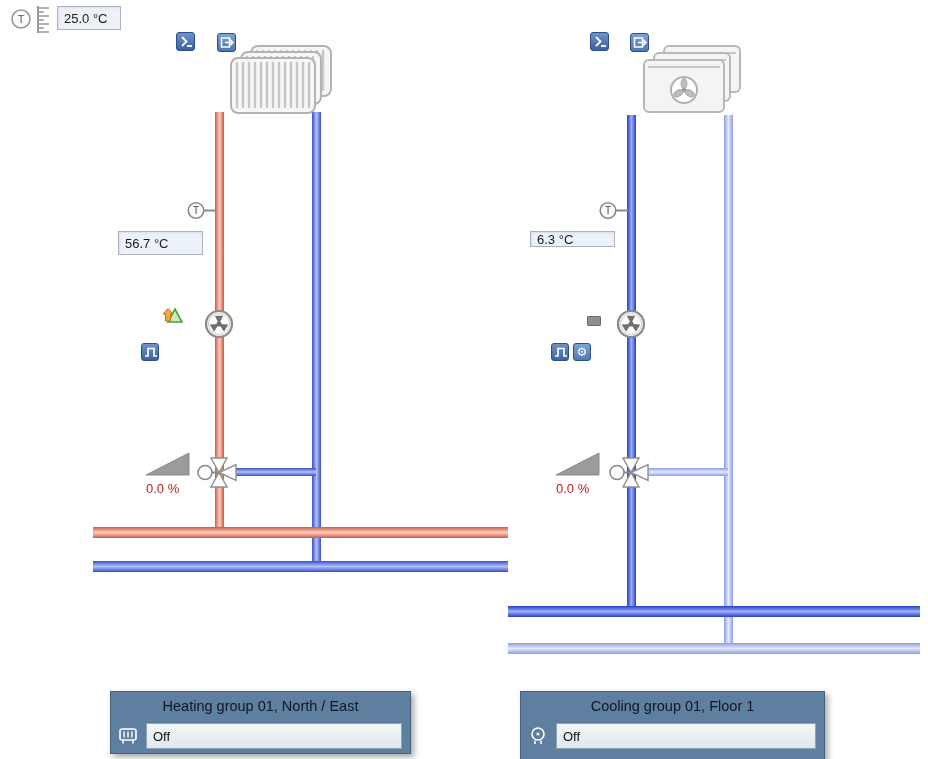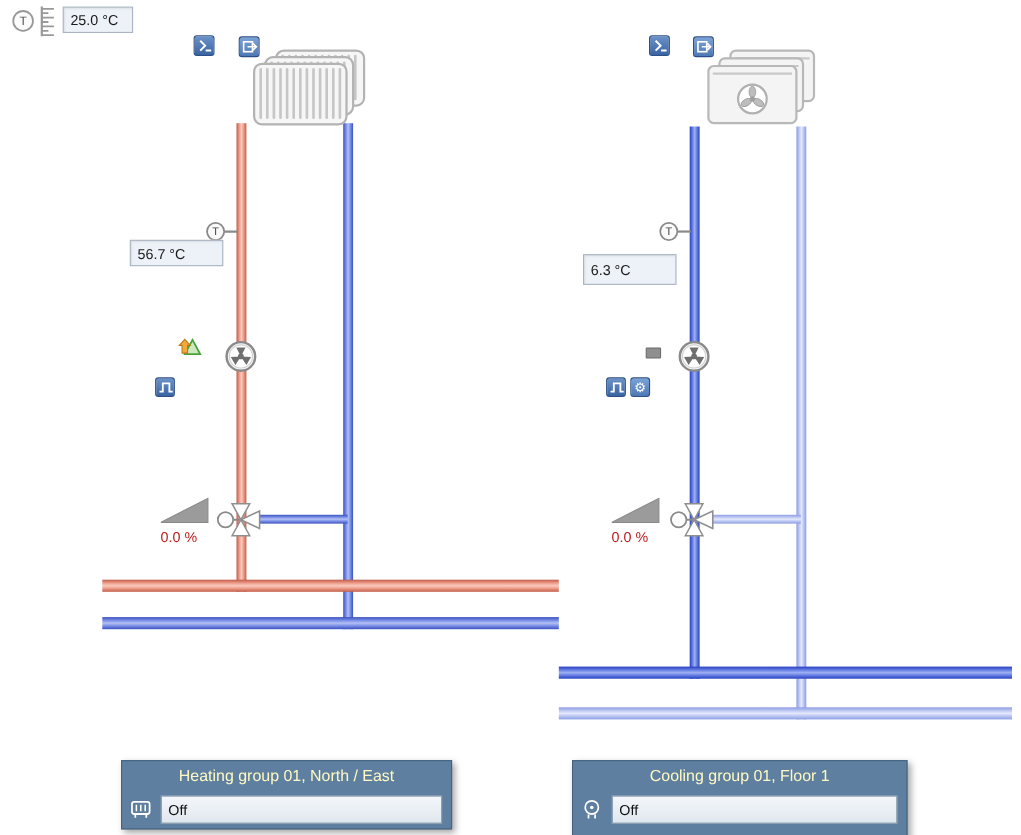--- a/index.html
+++ b/index.html
@@ -32,21 +32,21 @@
   .mini-icon.light { background:linear-gradient(#7ba3d8,#4f79b4); }
   .mini-icon span { color:#fff; font-size:12px; line-height:1; }
 
   .sym { position:absolute; z-index:3; }
   .pct { position:absolute; z-index:4; font-size:13px; color:#b91c1c; }
 
   
   .panel { position:absolute; z-index:5; background:#5e7f9f; border:1px solid #44637f;
            box-shadow:3px 3px 6px rgba(0,0,0,0.35); }
   .panel-header { height:27px; display:flex; align-items:center; justify-content:center;
-                  color:#fef9c3; font-size:14.5px; }
+                  color:#0f172a; font-size:14.5px; }
   .panel-body { display:flex; align-items:center; height:34px; padding:0 8px 0 6px; gap:7px; }
   .panel-field { flex:1; height:26px; background:linear-gradient(#f4f7fa,#dfe7ee);
                  border:1px solid #8fa3b3; font-size:13px; color:#111;
                  display:flex; align-items:center; padding-left:6px; }
 
   .gray-square { position:absolute; z-index:3; width:14px; height:10px;
                  background:#8f8f8f; border:1px solid #6d6d6d; border-radius:1px; }
 </style>
 </head>
 <body>
@@ -88,21 +88,21 @@
     <path d="M19 13 V54 M25 13 V54 M31 13 V54 M37 13 V54 M43 13 V54 M49 13 V54 M55 13 V54 M61 13 V54 M67 13 V54 M73 13 V54 M79 13 V54 M85 13 V54" stroke="#c6c6c6" stroke-width="2.4" stroke-linecap="round"></path>
     <rect x="3" y="14" width="84" height="55" rx="7" fill="#f6f6f6" stroke="#b3b3b3" stroke-width="2"></rect>
     <path d="M9 19 V63 M15 19 V63 M21 19 V63 M27 19 V63 M33 19 V63 M39 19 V63 M45 19 V63 M51 19 V63 M57 19 V63 M63 19 V63 M69 19 V63 M75 19 V63 M81 19 V63" stroke="#c6c6c6" stroke-width="2.4" stroke-linecap="round"></path>
   </svg>
 
   <svg class="sym" style="left:187px;top:201px" width="30" height="19">
     <line x1="16" y1="9.5" x2="29" y2="9.5" stroke="#8a8a8a" stroke-width="2"></line>
     <circle cx="9" cy="9.5" r="7.8" fill="#fafafa" stroke="#8a8a8a" stroke-width="1.6"></circle>
     <text x="9" y="13" text-anchor="middle" font-size="10" fill="#444">T</text>
   </svg>
-  <div class="field" style="left:118px;top:218px;width:85px;height:24px">56.7 °C</div>
+  <div class="field" style="left:118px;top:231px;width:85px;height:24px">56.7 °C</div>
 
   <svg class="sym" style="left:161px;top:302px" width="24" height="24">
     <polygon points="7,20 21,20 14,7" fill="#cdeabf" stroke="#49a13e" stroke-width="1.6"></polygon>
     <polygon points="2,12 7,6.5 12,12 9.5,12 9.5,19 4.5,19 4.5,12" fill="#f2a93b" stroke="#b97b12" stroke-width="1"></polygon>
   </svg>
 
   <svg class="sym" style="left:204px;top:309px" width="30" height="30">
     <circle cx="15" cy="15" r="13" fill="#f4f4f4" stroke="#8a8a8a" stroke-width="2.2"></circle>
     <circle cx="15" cy="15" r="10.5" fill="#ffffff" stroke="#d0d0d0" stroke-width="1"></circle>
     <g fill="#6f6f6f">
@@ -168,21 +168,21 @@
       <ellipse cx="42" cy="39.6" rx="3" ry="5.2" transform="rotate(240 42 46)"></ellipse>
       <circle cx="42" cy="46" r="2" fill="#9e9e9e"></circle>
     </g>
   </svg>
 
   <svg class="sym" style="left:599px;top:201px" width="30" height="19">
     <line x1="16" y1="9.5" x2="29" y2="9.5" stroke="#8a8a8a" stroke-width="2"></line>
     <circle cx="9" cy="9.5" r="7.8" fill="#fafafa" stroke="#8a8a8a" stroke-width="1.6"></circle>
     <text x="9" y="13" text-anchor="middle" font-size="10" fill="#444">T</text>
   </svg>
-  <div class="field" style="left:530px;top:231px;width:85px;height:28px">6.3 °C</div>
+  <div class="field" style="left:530px;top:231px;width:85px;height:16px">6.3 °C</div>
 
   <div class="gray-square" style="left:587px;top:316px"></div>
 
   <svg class="sym" style="left:616px;top:309px" width="30" height="30">
     <circle cx="15" cy="15" r="13" fill="#f4f4f4" stroke="#8a8a8a" stroke-width="2.2"></circle>
     <circle cx="15" cy="15" r="10.5" fill="#ffffff" stroke="#d0d0d0" stroke-width="1"></circle>
     <g fill="#6f6f6f">
       <polygon points="15,15 10.8,6.8 19.2,6.8"></polygon>
       <polygon points="15,15 10.8,6.8 19.2,6.8" transform="rotate(120 15 15)"></polygon>
       <polygon points="15,15 10.8,6.8 19.2,6.8" transform="rotate(240 15 15)"></polygon>

